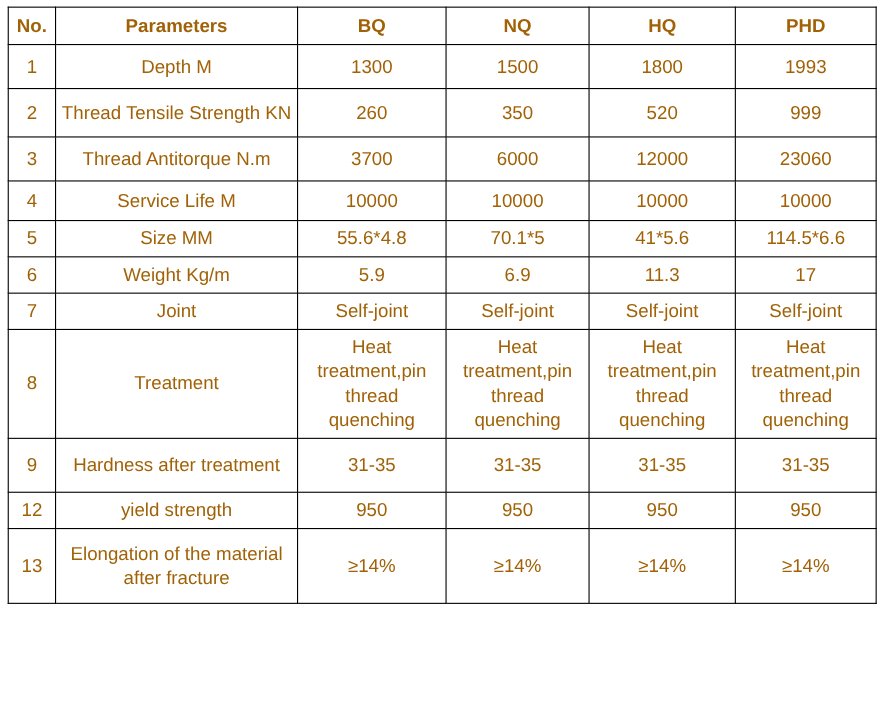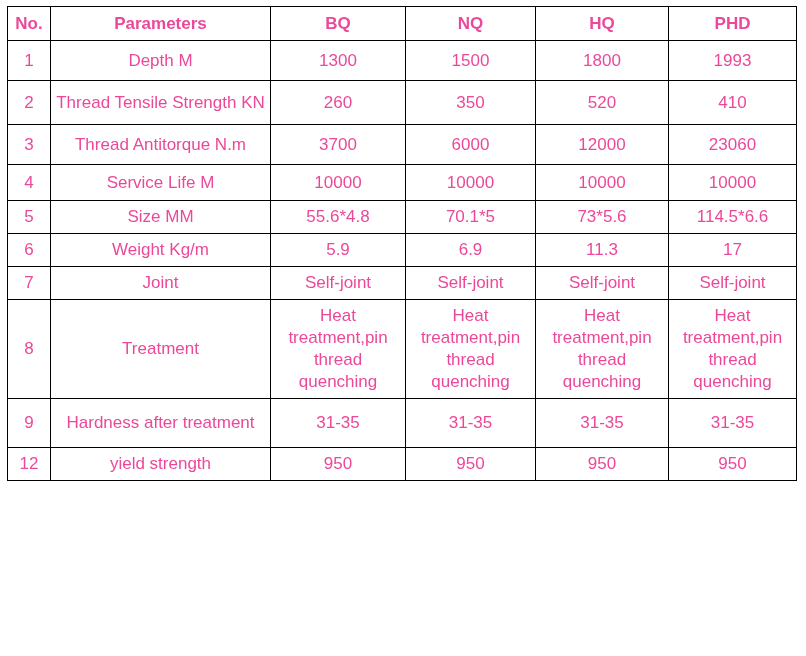--- a/index.html
+++ b/index.html
@@ -4,21 +4,21 @@
 <style>
   html, body { margin: 0; padding: 0; background: #ffffff; }
   body { width: 806px; height: 656px; position: relative; overflow: hidden; }
   table.spec {
     position: absolute; left: 7px; top: 6px;
     border-collapse: collapse;
     table-layout: fixed;
     width: 789px;
     font-family: "Liberation Sans", sans-serif;
     font-size: 17px;
-    color: #ec4899;
+    color: #a16207;
   }
   table.spec td, table.spec th {
     border: 1.3px solid #000000;
     text-align: center;
     vertical-align: middle;
     padding: 0 2px;
     line-height: 22px;
   }
   table.spec th { font-weight: bold; font-size: 17px; }
   col.c-no { width: 43px; }
@@ -58,21 +58,21 @@
         <td>1500</td>
         <td>1800</td>
         <td>1993</td>
       </tr>
       <tr style="height: 44px;">
         <td>2</td>
         <td>Thread Tensile Strength KN</td>
         <td>260</td>
         <td>350</td>
         <td>520</td>
-        <td>410</td>
+        <td>999</td>
       </tr>
       <tr style="height: 40px;">
         <td>3</td>
         <td>Thread Antitorque N.m</td>
         <td>3700</td>
         <td>6000</td>
         <td>12000</td>
         <td>23060</td>
       </tr>
       <tr style="height: 36px;">
@@ -81,21 +81,21 @@
         <td>10000</td>
         <td>10000</td>
         <td>10000</td>
         <td>10000</td>
       </tr>
       <tr style="height: 33px;">
         <td>5</td>
         <td>Size MM</td>
         <td>55.6*4.8</td>
         <td>70.1*5</td>
-        <td>73*5.6</td>
+        <td>41*5.6</td>
         <td>114.5*6.6</td>
       </tr>
       <tr style="height: 33px;">
         <td>6</td>
         <td>Weight Kg/m</td>
         <td>5.9</td>
         <td>6.9</td>
         <td>11.3</td>
         <td>17</td>
       </tr>
@@ -124,14 +124,22 @@
         <td>31-35</td>
       </tr>
       <tr style="height: 33px;">
         <td>12</td>
         <td>yield strength</td>
         <td>950</td>
         <td>950</td>
         <td>950</td>
         <td>950</td>
       </tr>
+      <tr style="height: 68px;">
+        <td>13</td>
+        <td>Elongation of the material after fracture</td>
+        <td>≥14%</td>
+        <td>≥14%</td>
+        <td>≥14%</td>
+        <td>≥14%</td>
+      </tr>
     </tbody>
 </table>
 
 </body></html>

